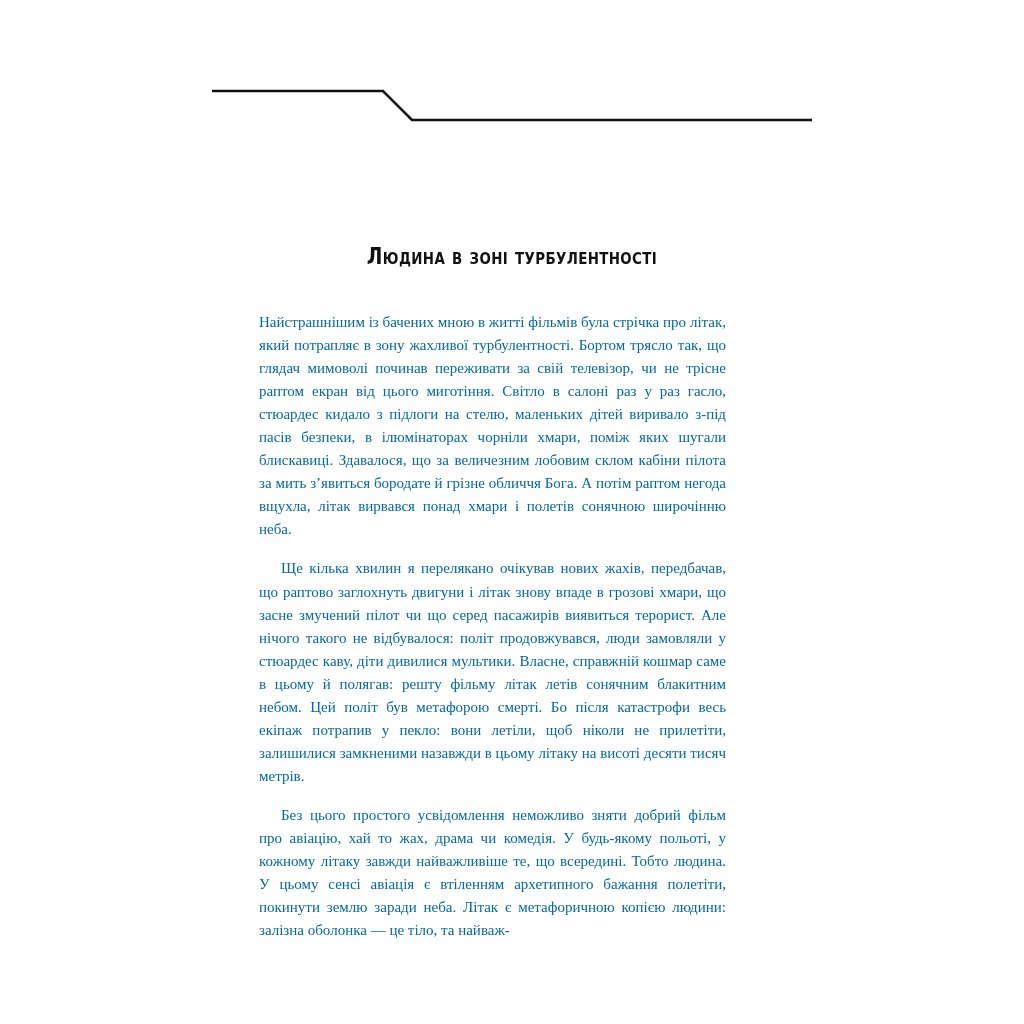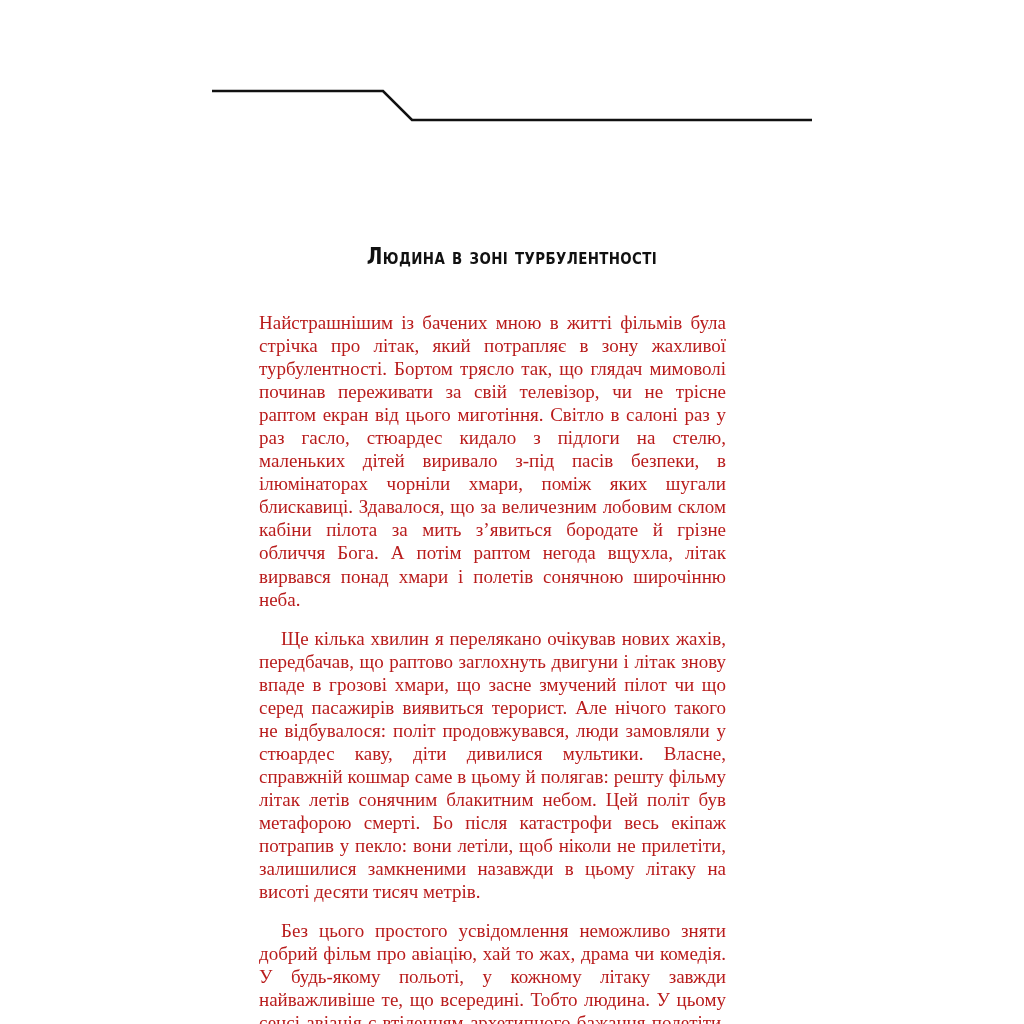--- a/index.html
+++ b/index.html
@@ -54,27 +54,27 @@
   
   #text-column {
     position: absolute;
     left: 259px;
     top: 311px;
     width: 467px;
   }
 
   .para {
     margin: 0;
-    font-size: 19px;
+    font-size: 15px;
     line-height: 23.05px;
     text-align: justify;
     text-justify: inter-word;
     hyphens: manual;
     -webkit-hyphens: manual;
-    color: #b91c1c;
+    color: #0369a1;
     text-indent: 22px;
   }
   .para.first {
     text-indent: 0;
   }
   .para + .para {
     margin-top: 16px;
   }
 </style>
 </head>

